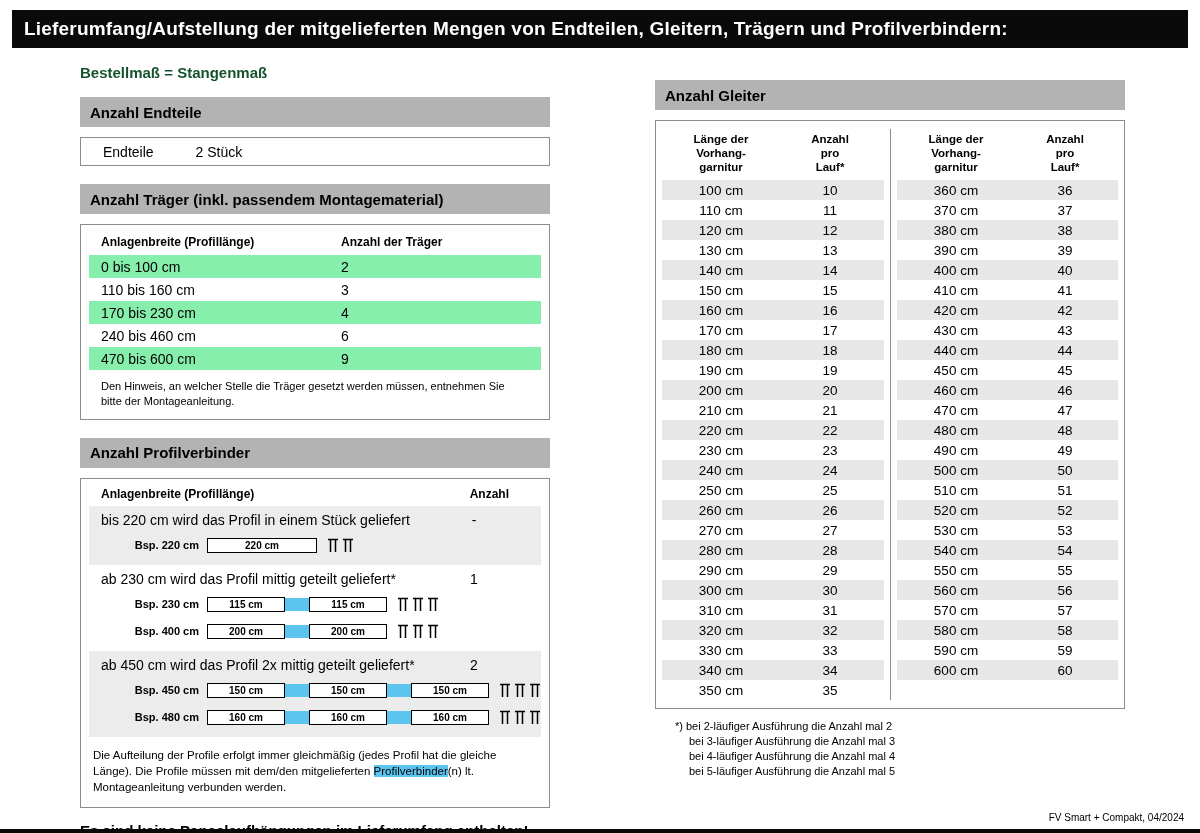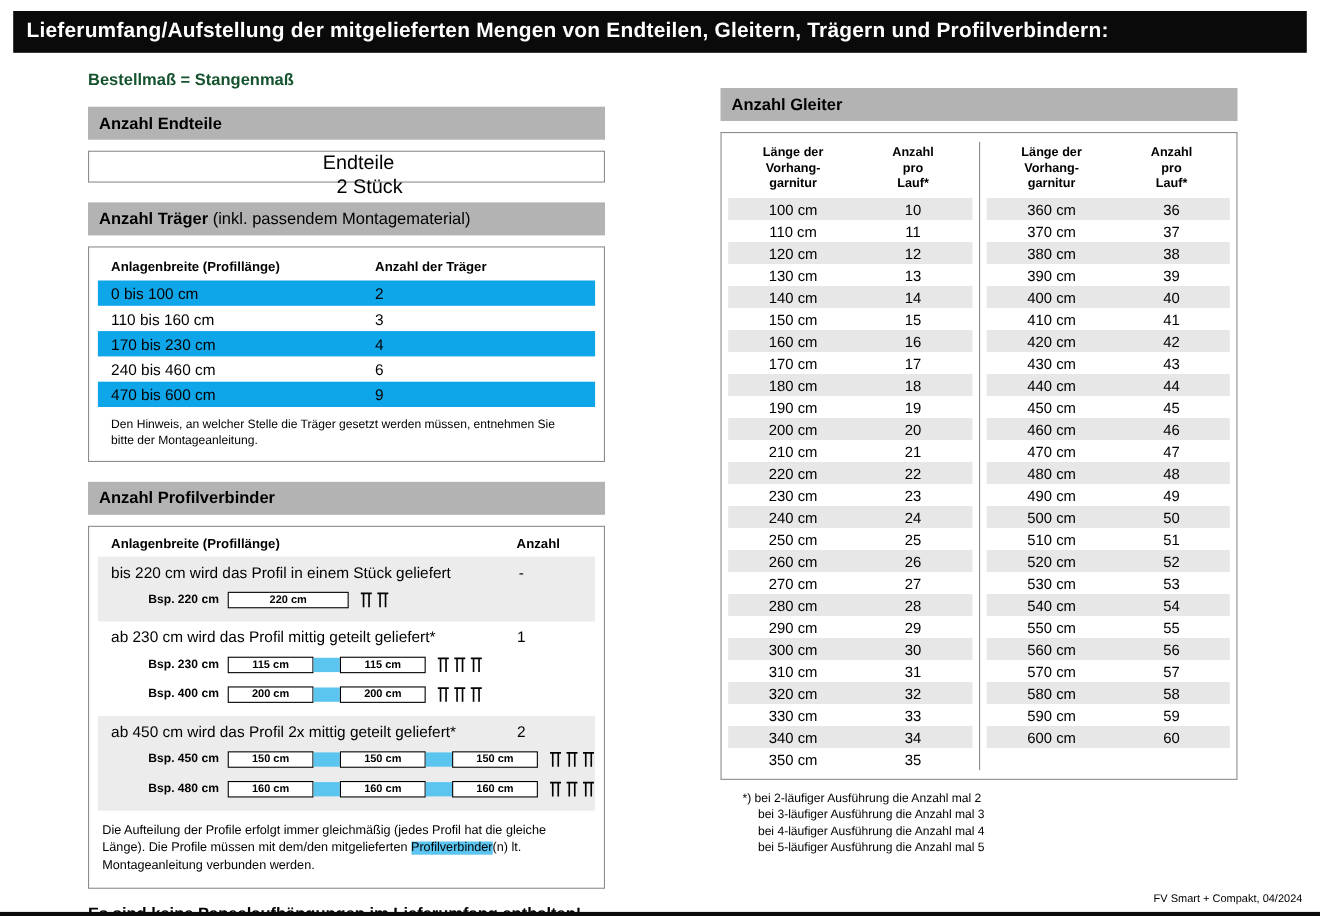--- a/index.html
+++ b/index.html
@@ -26,35 +26,35 @@
   }
   .col-left  { position: absolute; left: 80px;  top: 97px; width: 470px; }
   .col-right { position: absolute; left: 655px; top: 80px; width: 470px; }
 
   .sec-header {
     background: #b3b3b3; height: 30px;
     display: flex; align-items: center;
     padding-left: 10px; box-sizing: border-box;
     font-size: 15px; font-weight: bold;
   }
-  .sec-header .normal { font-weight: normal; white-space: pre; }
+  .sec-header .normal { font-weight: bold; white-space: pre; }
   .box { border: 1px solid #8c8c8c; background: #fff; box-sizing: border-box; }
 
   
-  .endteile-box { margin-top: 10px; height: 29px; display: flex; align-items: center; font-size: 18px; flex-direction: column; }
+  .endteile-box { margin-top: 10px; height: 29px; display: flex; align-items: center; font-size: 14px; }
   .endteile-label { padding-left: 22px; }
   .endteile-value { margin-left: 42px; }
 
   
   .traeger-header { margin-top: 18px; text-align: right; }
   .traeger-box { margin-top: 10px; padding: 8px 0 10px; }
   .t-headrow { display: flex; font-size: 12px; font-weight: bold; padding: 2px 0 6px 20px; }
   .t-col1head { width: 240px; }
   .trow { display: flex; align-items: center; height: 23px; margin: 0 8px; font-size: 14px; }
-  .trow.shaded { background: #0ea5e9; }
+  .trow.shaded { background: #86efac; }
   .trange { padding-left: 12px; width: 240px; }
   .t-note { font-size: 11px; line-height: 1.35; padding: 9px 24px 0 20px; }
 
   
   .pv-header { margin-top: 18px; }
   .pv-box { margin-top: 10px; padding: 0 0 10px; }
   .pv-headrow { display: flex; justify-content: space-between; font-size: 12px; font-weight: bold; padding: 8px 40px 5px 20px; }
   .pv-section { margin: 0 8px; padding-bottom: 6px; }
   .pv-section.shaded { background: #ececec; }
   .pv-textrow { display: flex; justify-content: space-between; align-items: center; padding: 6px 32px 4px 12px; font-size: 14px; }

